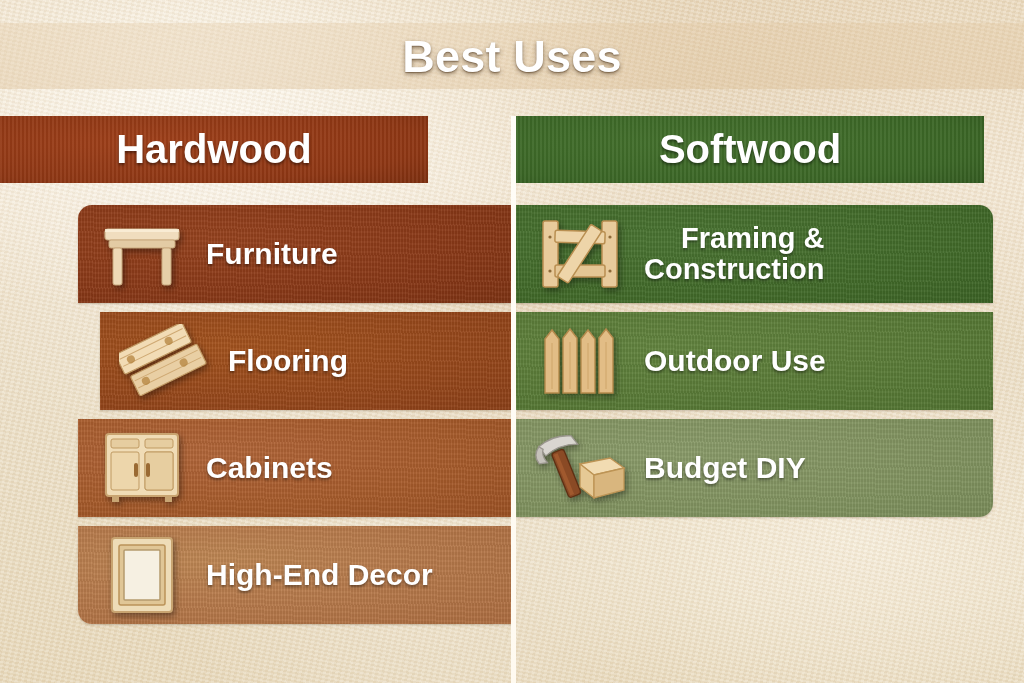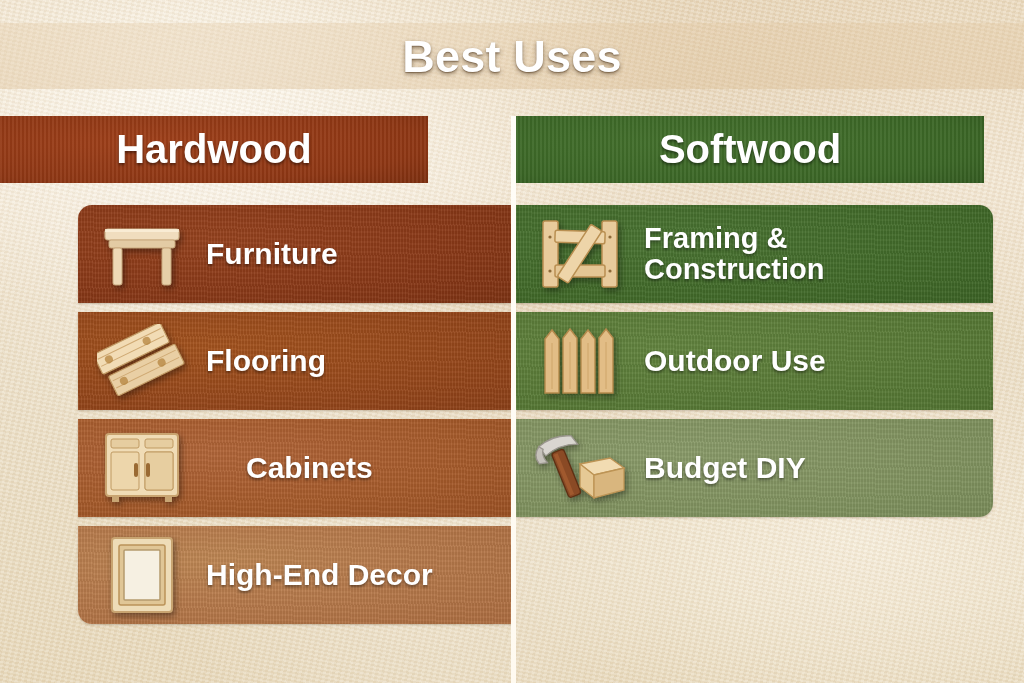--- a/index.html
+++ b/index.html
@@ -64,21 +64,21 @@
       radial-gradient(ellipse at 40% 40%, #43702c 0%, #3b6626 70%, #345b21 100%);
   }
 
   
   .divider{
     position:absolute;left:511px;top:116px;width:5px;height:567px;z-index:4;
     background:linear-gradient(180deg,#fffdf8,#fffaf0);
   }
 
   
-  .col{position:absolute;z-index:2;width:867px;}
+  .col{position:absolute;z-index:2;width:867px;text-align:right;}
   .col-hard{left:78px;top:205px;width:433px;}
   .col-soft{left:516px;top:205px;width:477px;}
 
   .row{
     position:relative;display:flex;align-items:center;
     height:98px;margin-bottom:9px;
     box-shadow:0 1px 2px rgba(80,55,30,.25);
   }
   .col-hard .row:first-child{border-radius:14px 0 0 0;}
   .col-hard .row:last-child{border-radius:0 0 0 14px;margin-bottom:0;}
@@ -87,22 +87,22 @@
 
   .grain{
     position:absolute;inset:0;pointer-events:none;border-radius:inherit;
     background-image:
       repeating-linear-gradient(88deg, rgba(255,255,255,.055) 0 1px, rgba(0,0,0,.05) 1px 3px),
       repeating-linear-gradient(2deg, rgba(255,255,255,.03) 0 2px, rgba(0,0,0,.035) 2px 5px);
     opacity:.9;
   }
 
   .h1{background:radial-gradient(ellipse at 30% 35%, #97431f 0%, #8b3a18 60%, #7e3314 100%);}
-  .h2{background:radial-gradient(ellipse at 30% 35%, #a5541f 0%, #98491c 60%, #8c4018 100%);}
-  .h3{background:radial-gradient(ellipse at 30% 35%, #b3673a 0%, #a85c2c 60%, #9c5224 100%);gap:40px;}
+  .h2{background:radial-gradient(ellipse at 30% 35%, #a5541f 0%, #98491c 60%, #8c4018 100%);margin-left:22px;}
+  .h3{background:radial-gradient(ellipse at 30% 35%, #b3673a 0%, #a85c2c 60%, #9c5224 100%);}
   .h4{background:radial-gradient(ellipse at 30% 35%, #c08855 0%, #b6784a 60%, #ae6e41 100%);}
 
   .s1{background:radial-gradient(ellipse at 30% 35%, #4b7533 0%, #436c2b 60%, #3c6325 100%);}
   .s2{background:radial-gradient(ellipse at 30% 35%, #648540 0%, #5a7c38 60%, #537432 100%);}
   .s3{background:radial-gradient(ellipse at 30% 35%, #7a9154 0%, #6f8a4a 60%, #678243 100%);}
   .s4{background:radial-gradient(ellipse at 30% 35%, #8c9d6b 0%, #839562 60%, #7b8d5a 100%);}
 
   .icon-cell{
     width:128px;min-width:128px;height:98px;position:relative;z-index:2;
     display:flex;align-items:center;justify-content:center;

